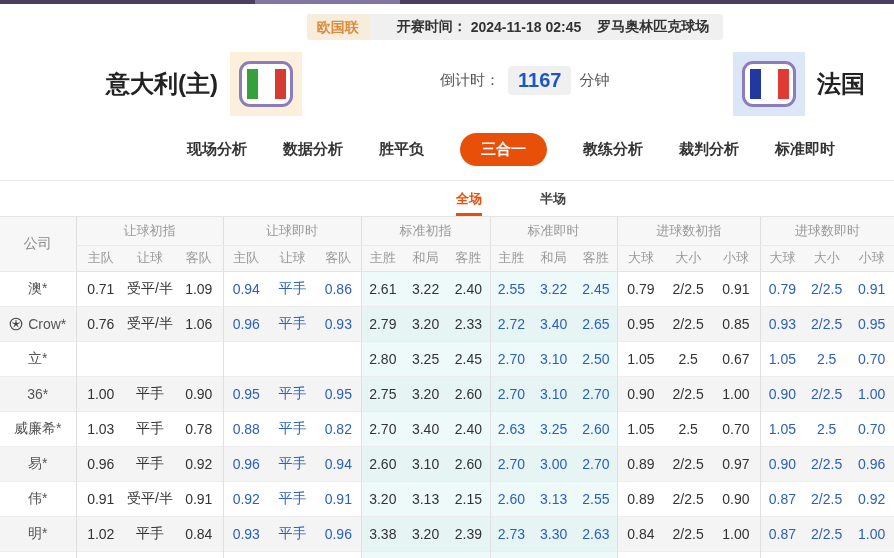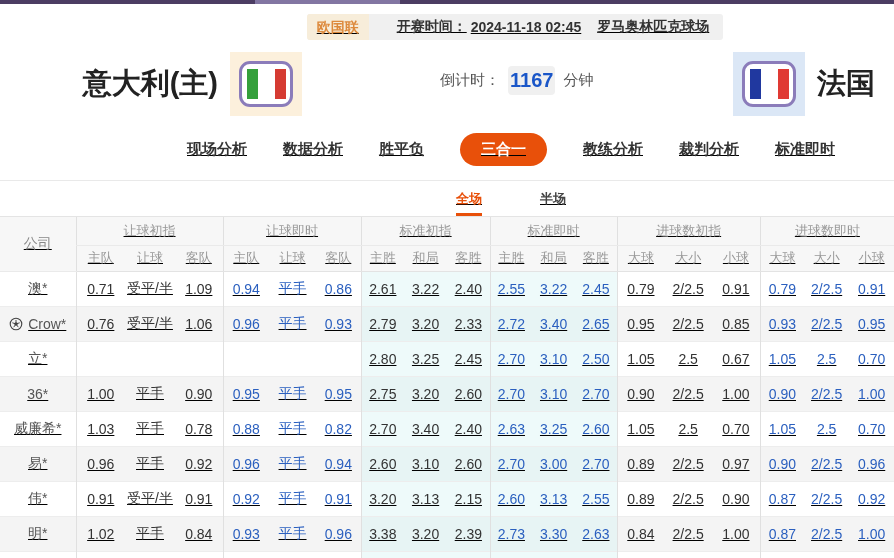--- a/index.html
+++ b/index.html
@@ -1,51 +1,51 @@
 <!DOCTYPE html>
 <html style="--accent: #e8500a; --live: #2a5fbf; --cd-blue: #1a56c8; --topbar: #4c3d63; --topbar-light: #8276a2; --cyan: #eefafa; --cyan-alt: #e7f4f4; --home-flag-bg: #fcf0dc; --away-flag-bg: #dbe7f6; --flag-border: #8b7cba; --italy-green: #35a03c; --italy-red: #d53b32; --france-blue: #20389f; --france-red: #e03a34;"><head>
 <meta charset="utf-8">
 <style>
   * { margin:0; padding:0; box-sizing:border-box; }
   html,body { background:#fff; }
   body { font-family:"Liberation Sans","DejaVu Sans",sans-serif; }
-  .page { position:relative; width:894px; height:558px; overflow:hidden; background:#fff; margin:0 auto;text-decoration:underline; }
+  .page { position:relative; width:894px; height:558px; overflow:hidden; background:#fff; margin:0 auto; }
 
   
   .topbar { position:relative; height:4px; background:var(--topbar,#4c3d63); }
   .topbar-light { position:absolute; left:255px; top:0; width:145px; height:4px; background:var(--topbar-light,#8276a2); }
 
   
   .info-bar { display:flex; align-items:center; width:max-content; margin:10px auto 0 auto; transform:translateX(68px);
               background:#f0f0f0; border-radius:3px; height:26px; font-size:14px; color:#333; font-weight:bold; overflow:hidden; }
   .league-badge { background:#f7edda; color:#dd8a3d; padding:0 10px; height:26px; line-height:26px; font-weight:bold; }
   .kickoff-label { margin-left:28px; }
   .kickoff-time { margin-left:4px; }
   .venue { margin-left:16px; margin-right:14px; }
 
   
   .match-row { position:relative; height:64px; margin-top:12px; }
   .team { display:flex; align-items:center; gap:12px; position:absolute; top:0; height:64px; }
   .team-home { left:0; width:302px; justify-content:flex-end; }
   .team-away { left:733px; }
-  .team-name { font-size:29px; font-weight:bold; color:#222; }
+  .team-name { font-size:24px; font-weight:bold; color:#222; }
   .flag-wrap { width:72px; height:64px; display:flex; align-items:center; justify-content:center; }
   .flag-wrap.home { background:var(--home-flag-bg,#fcf0dc); }
   .flag-wrap.away { background:var(--away-flag-bg,#dbe7f6); }
   .flag-box { width:54px; height:46px; background:#fff; border:3px solid var(--flag-border,#8b7cba); border-radius:11px;
               display:flex; align-items:center; justify-content:center; gap:3px; }
   .stripe { width:11px; height:30px; }
   .flag-italy .s1 { background:var(--italy-green,#35a03c); }
   .flag-italy .s2 { background:#fff; }
   .flag-italy .s3 { background:var(--italy-red,#d53b32); }
   .flag-france .s1 { background:var(--france-blue,#20389f); }
   .flag-france .s2 { background:#fff; }
   .flag-france .s3 { background:var(--france-red,#e03a34); }
   .countdown { position:absolute; left:440px; top:14px; display:flex; align-items:center; font-size:15px; color:#555; }
-  .cd-value { display:inline-block; background:#f0f0f0; border-radius:4px; padding:3px 2px; margin:0 8px;
+  .cd-value { display:inline-block; background:#f0f0f0; border-radius:4px; padding:3px 10px; margin:0 8px;
               color:var(--cd-blue,#1a56c8); font-size:20px; font-weight:bold; }
 
   
   .nav { display:flex; align-items:center; justify-content:center; gap:36px; margin-top:16px; height:34px; transform:translateX(64px); }
   .nav-item { font-size:15px; font-weight:bold; color:#333; cursor:pointer; padding:7px 0; white-space:nowrap; }
   .nav-item.active { background:var(--accent,#e8500a); color:#fff; padding:7px 21px; border-radius:18px; }
 
   
   .subtabs { display:flex; justify-content:center; gap:58px; margin-top:14px; height:37px;
              border-top:1px solid #e9e9e9; border-bottom:1px solid #e4e4e4; transform:none; }

